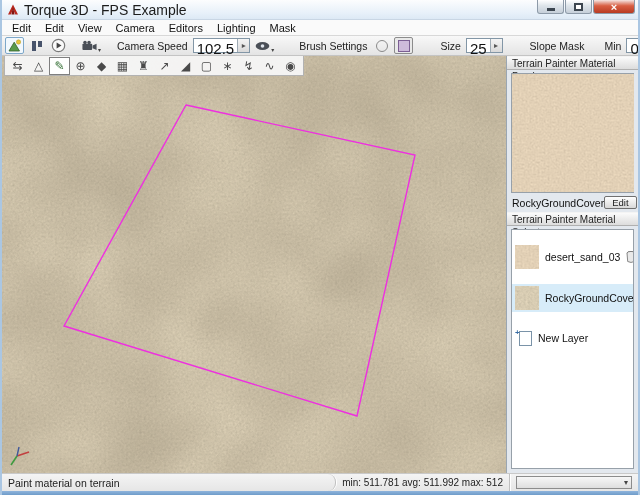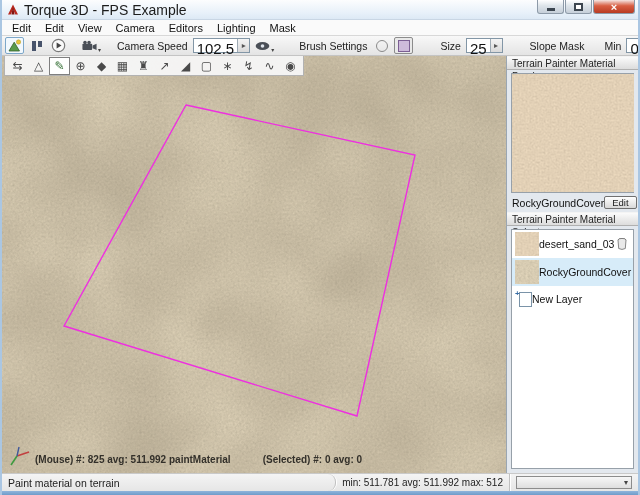--- a/index.html
+++ b/index.html
@@ -72,21 +72,21 @@
   .rightpanel { width:132px; height:417px; background:#e3e8ee; border-left:1px solid #9aa6b2;
     display:flex; flex-direction:column; }
   .phead { height:14px; line-height:13px; font-size:10px; color:#222; padding-left:5px;
     background:linear-gradient(#fbfbfb,#dcdcdc); border-bottom:1px solid #b0b0b0; border-top:1px solid #f4f4f4; }
   .preview-box { margin:3px 4px 2px 4px; border:1px solid #97a0a9; height:120px; background:#c2a177; }
   .preview-label-row { display:flex; align-items:center; justify-content:space-between; padding:1px 4px 3px 5px; }
   .preview-name { font-size:10.5px; color:#111; }
   .edit-btn { font-size:9.5px; color:#222; height:13px; line-height:11px; padding:0 7px;
     border:1px solid #707070; border-radius:2px; background:linear-gradient(#ffffff,#d8d8d8); }
   .matlist { flex:1; margin:3px 4px 4px 4px; border:1px solid #97a0a9; background:#fff; overflow:hidden; }
-  .matitem { display:flex; align-items:center; height:28px; padding:0 3px; font-size:10.5px; color:#111; }
+  .matitem { display:flex; align-items:center; gap:6px; height:28px; padding:0 3px; font-size:10.5px; color:#111;margin-top:13px; }
   .matitem.sel { background:#d7ecf9; }
   .matitem .thumb { flex:0 0 auto; }
   .trash { margin-left:auto; margin-right:3px; flex:0 0 auto; }
   .newlayer-icon { position:relative; width:13px; height:15px; border:1px solid #7a93a8; background:#fff; margin-left:4px; }
   .newlayer-icon .plus { position:absolute; left:-5px; top:-4px; font-size:8px; font-weight:bold; color:#3a6ea5; }
   
   .statusbar { position:absolute; left:0; top:473px; width:636px; height:18px;
     background:linear-gradient(#f4f4f4,#e6e6e6); border-top:1px solid #c9c9c9;
     display:flex; align-items:center; font-size:10.5px; color:#222; }
   .scell { height:100%; display:flex; align-items:center; padding:0 6px;
@@ -272,24 +272,20 @@
           </div>
         <div class="ptool">
             <span>◉</span>
           </div>
       </div>
       <svg class="gizmo" width="26" height="26" viewBox="0 0 26 26">
         <line x1="11" y1="13" x2="23" y2="9" stroke="#c24040" stroke-width="1.6"></line>
         <line x1="11" y1="13" x2="5" y2="22" stroke="#3f9a3f" stroke-width="1.6"></line>
         <line x1="11" y1="13" x2="13" y2="4" stroke="#40589a" stroke-width="1.4"></line>
       </svg>
-      <div class="vstats">
-        <span>(Mouse) #: 825  avg: 511.992 paintMaterial</span>
-        <span>(Selected) #: 0  avg: 0</span>
-      </div>
     </div>
 
     <div class="rightpanel">
       <div class="phead">Terrain Painter Material Preview</div>
       <div class="preview-box">
         <svg width="122" height="118">
             <rect width="122" height="118" filter="url(#f-sand)"></rect>
           </svg>
       </div>
       <div class="preview-label-row">

